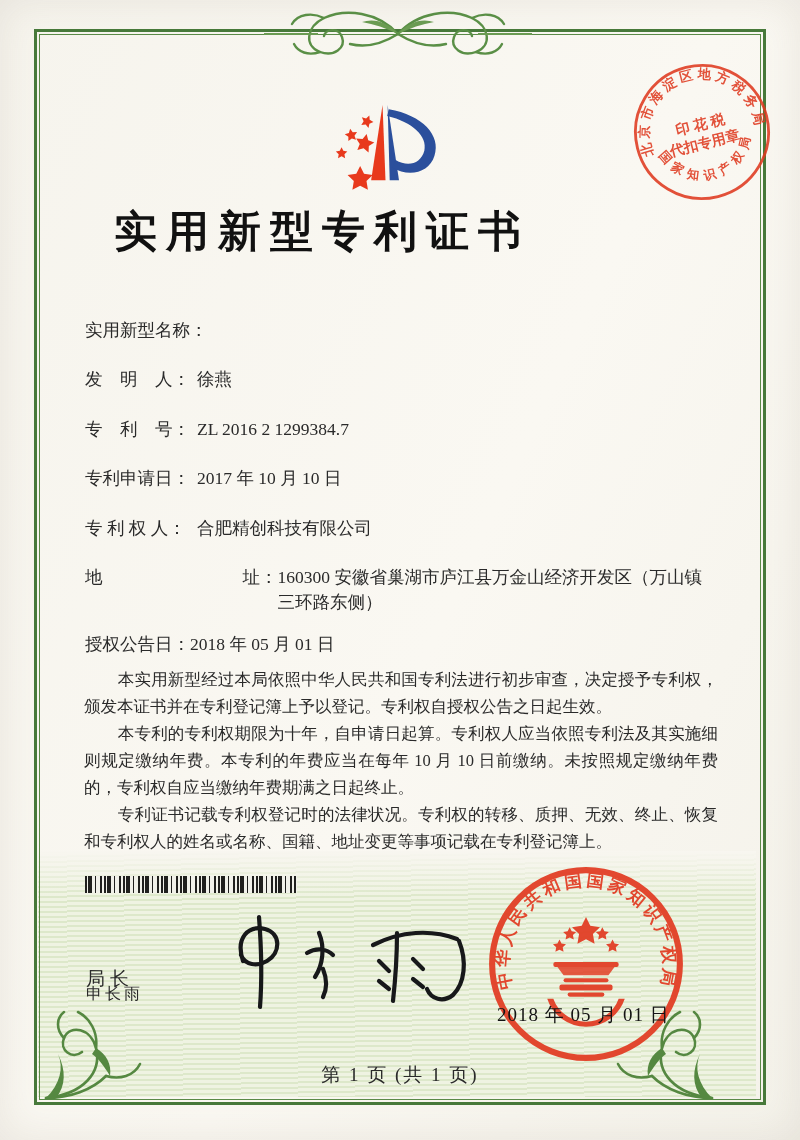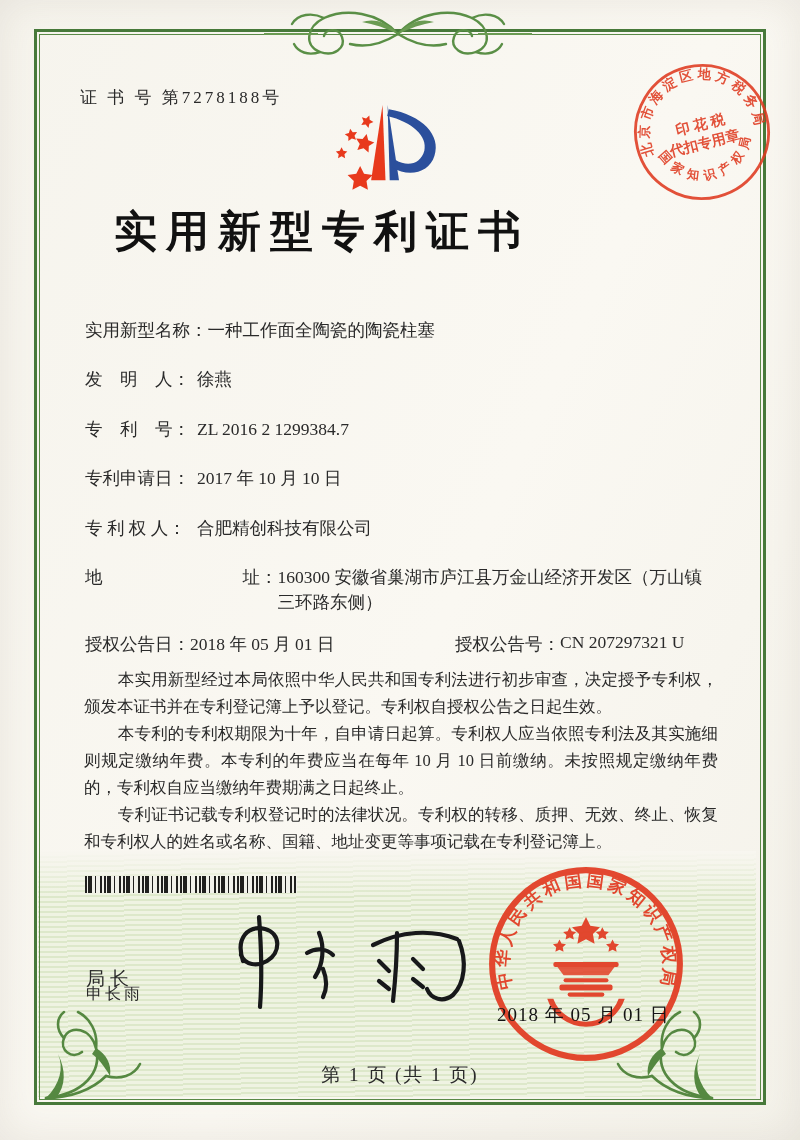--- a/index.html
+++ b/index.html
@@ -105,21 +105,20 @@
       <path d="M6,94 C30,94 52,86 66,72 M56,44 C58,28 50,14 38,8"></path>
       <path d="M66,72 C80,76 94,72 100,60"></path>
       <path d="M24,34 C16,26 16,14 24,8"></path>
     </g>
     <g fill="#558841">
       <path d="M6,94 C20,80 24,64 18,50 C26,66 26,82 16,94 Z"></path>
       <path d="M56,44 C66,50 72,60 70,72 C64,62 58,54 52,50 Z"></path>
     </g>
   </svg>
 
-  <div class="cert-no">证 书 号 第7278188号</div>
 
   <svg class="logo" viewBox="0 0 180 120">
     <g fill="#e8391c">
       <path d="M44,80 l4.6,9.3 10.3,1.5 -7.4,7.2 1.7,10.2 -9.2,-4.8 -9.2,4.8 1.7,-10.2 -7.4,-7.2 10.3,-1.5 Z"></path>
       <path d="M50,42 l3.4,6.9 7.6,1.1 -5.5,5.3 1.3,7.6 -6.8,-3.6 -6.8,3.6 1.3,-7.6 -5.5,-5.3 7.6,-1.1 Z" transform="rotate(12 50 50)"></path>
       <path d="M33,36 l2.3,4.6 5.1,0.7 -3.7,3.6 0.9,5.1 -4.6,-2.4 -4.6,2.4 0.9,-5.1 -3.7,-3.6 5.1,-0.7 Z" transform="rotate(-10 33 41)"></path>
       <path d="M53,20 l2.3,4.6 5.1,0.7 -3.7,3.6 0.9,5.1 -4.6,-2.4 -4.6,2.4 0.9,-5.1 -3.7,-3.6 5.1,-0.7 Z" transform="rotate(22 53 25)"></path>
       <path d="M22,58 l2.1,4.2 4.7,0.7 -3.4,3.3 0.8,4.7 -4.2,-2.2 -4.2,2.2 0.8,-4.7 -3.4,-3.3 4.7,-0.7 Z"></path>
       <polygon points="57,97 70.5,8 74,97"></polygon>
     </g>
@@ -141,21 +140,20 @@
     </text>
     <text x="80" y="77" text-anchor="middle" font-size="15" font-weight="bold" fill="#df3a20">印 花 税</text>
     <text x="80" y="97" text-anchor="middle" font-size="15" font-weight="bold" fill="#df3a20">代扣专用章</text>
   </svg>
 
   <div class="title">实用新型专利证书</div>
 
   <div class="fields">
     <div class="frow">
       <span class="lbl">实用新型名称：</span>
-      <span class="val">一种工作面全陶瓷的陶瓷柱塞</span>
     </div>
     <div class="frow">
       <span class="lbl">发　明　人：</span>
       <span class="val">徐燕</span>
     </div>
     <div class="frow">
       <span class="lbl">专　利　号：</span>
       <span class="val">ZL 2016 2 1299384.7</span>
     </div>
     <div class="frow">
@@ -169,24 +167,20 @@
     <div class="frow">
       <span class="lbl">地　　　　　　　　址：</span>
       <span class="val">160300 安徽省巢湖市庐江县万金山经济开发区（万山镇
 三环路东侧）</span>
     </div>
   </div>
 
   <div class="grant-row">
     <span>授权公告日：</span>
     <span>2018 年 05 月 01 日</span>
-    <span class="grant-col2">
-      <span>授权公告号：</span>
-      <span>CN 207297321 U</span>
-    </span>
   </div>
 
   <div class="paras">
     <p>本实用新型经过本局依照中华人民共和国专利法进行初步审查，决定授予专利权，颁发本证书并在专利登记簿上予以登记。专利权自授权公告之日起生效。</p>
     <p>本专利的专利权期限为十年，自申请日起算。专利权人应当依照专利法及其实施细则规定缴纳年费。本专利的年费应当在每年 10 月 10 日前缴纳。未按照规定缴纳年费的，专利权自应当缴纳年费期满之日起终止。</p>
     <p>专利证书记载专利权登记时的法律状况。专利权的转移、质押、无效、终止、恢复和专利权人的姓名或名称、国籍、地址变更等事项记载在专利登记簿上。</p>
   </div>
 
   <div class="barcode"></div>
 

